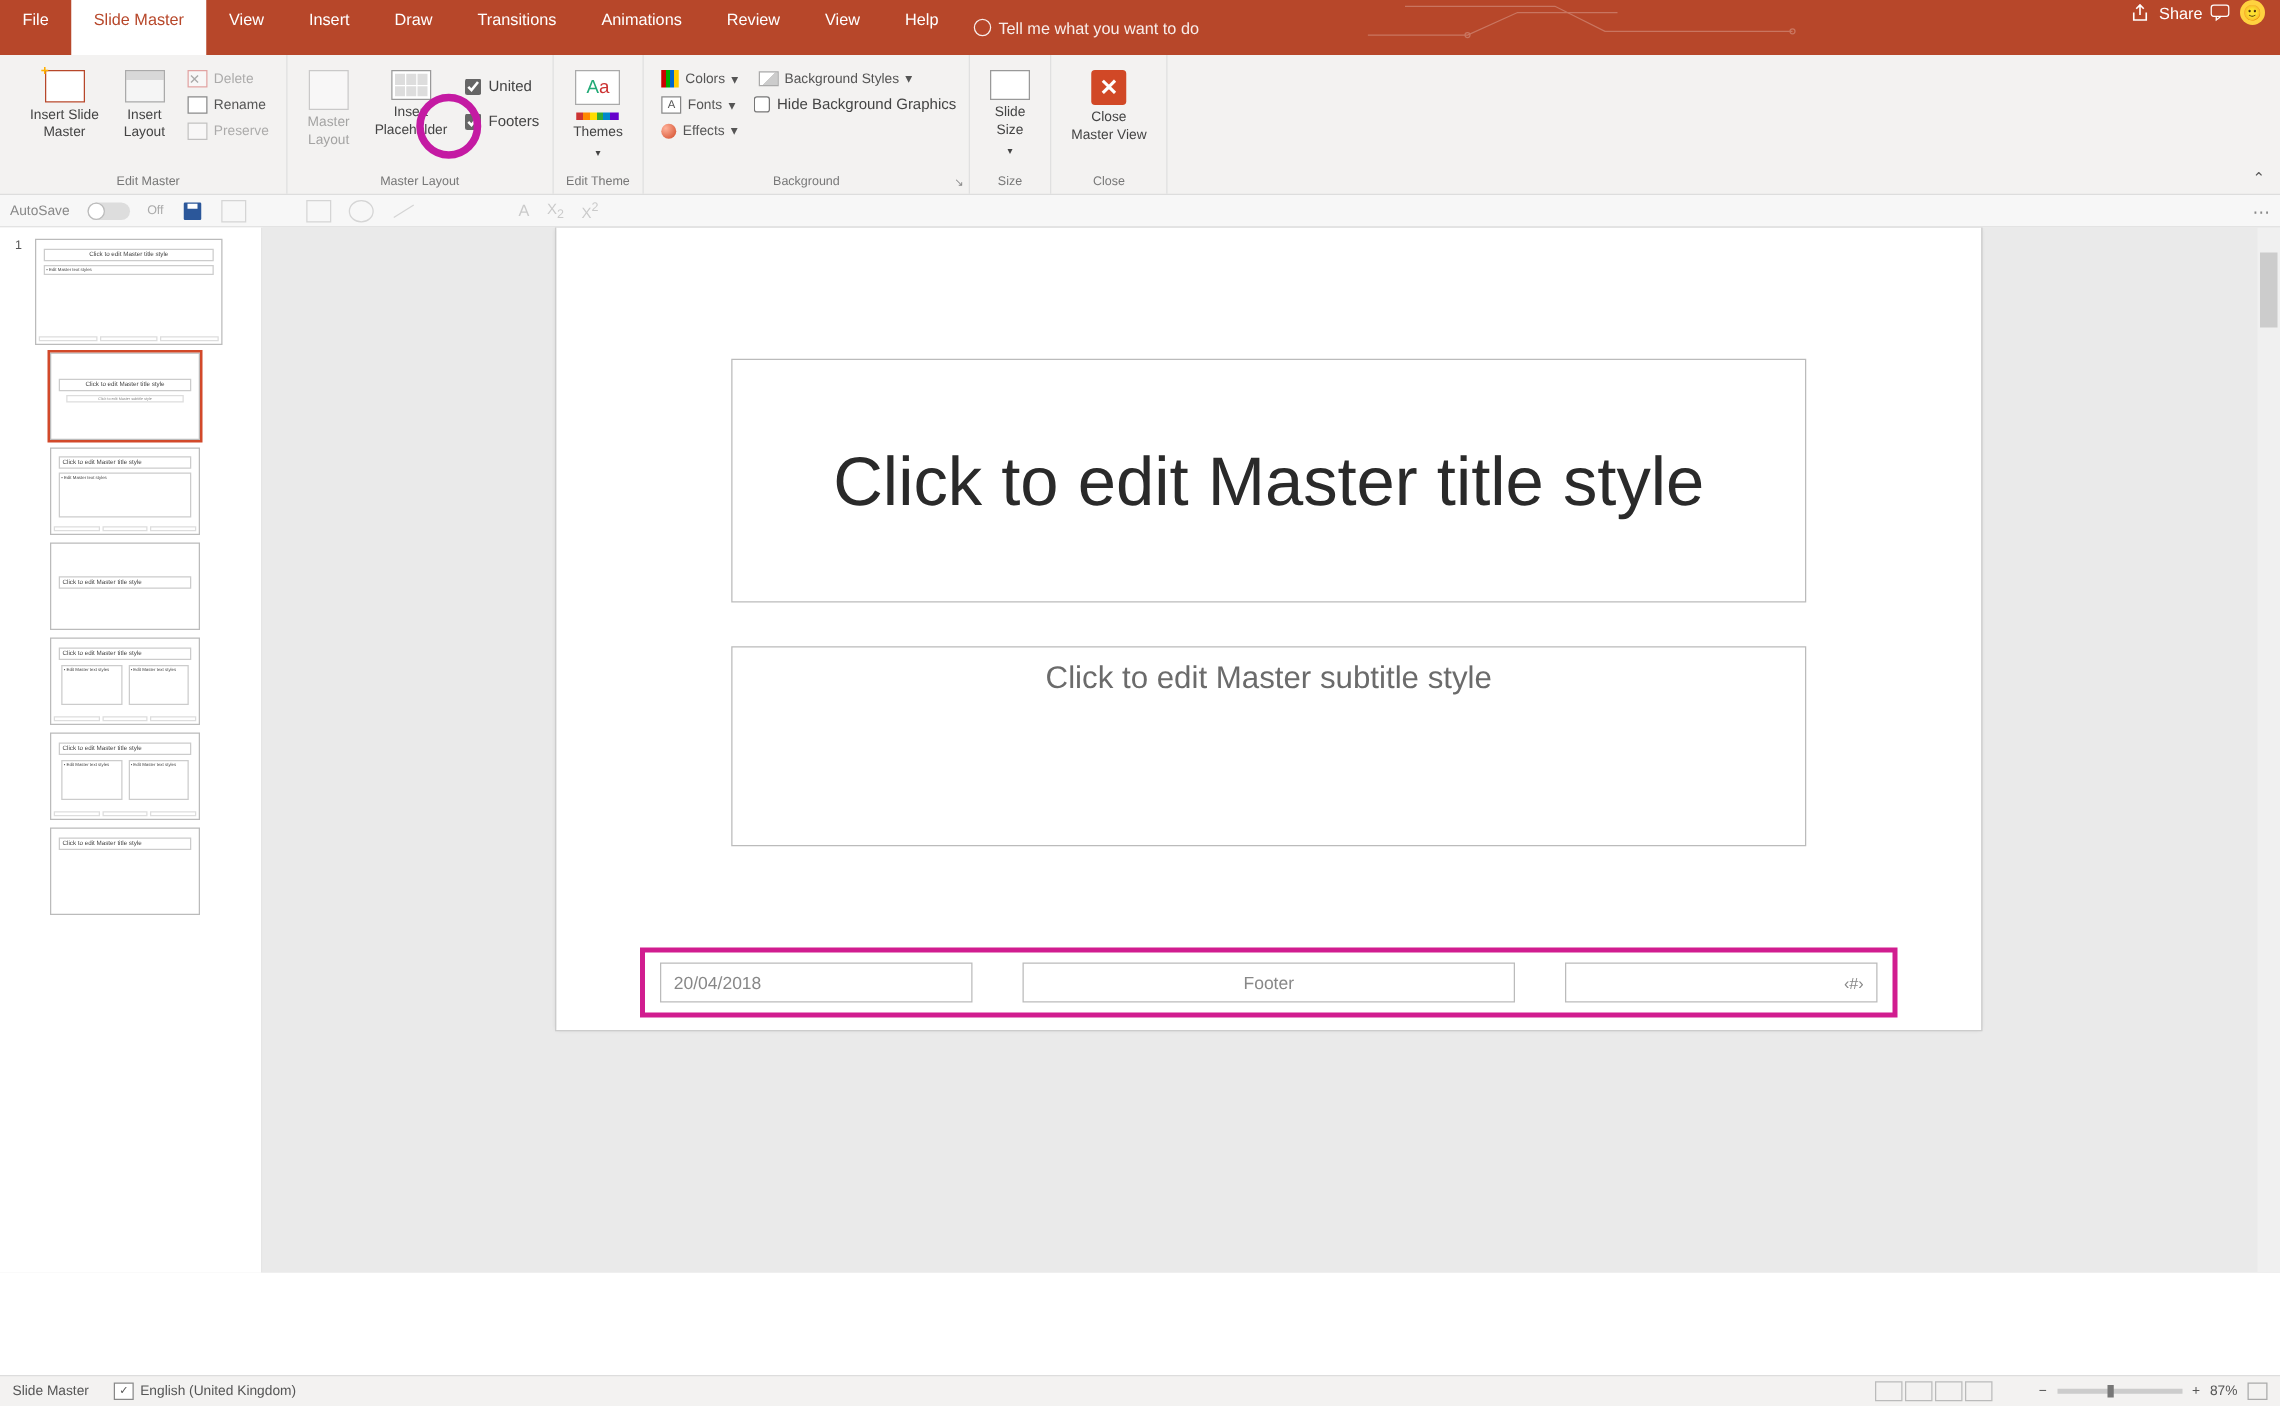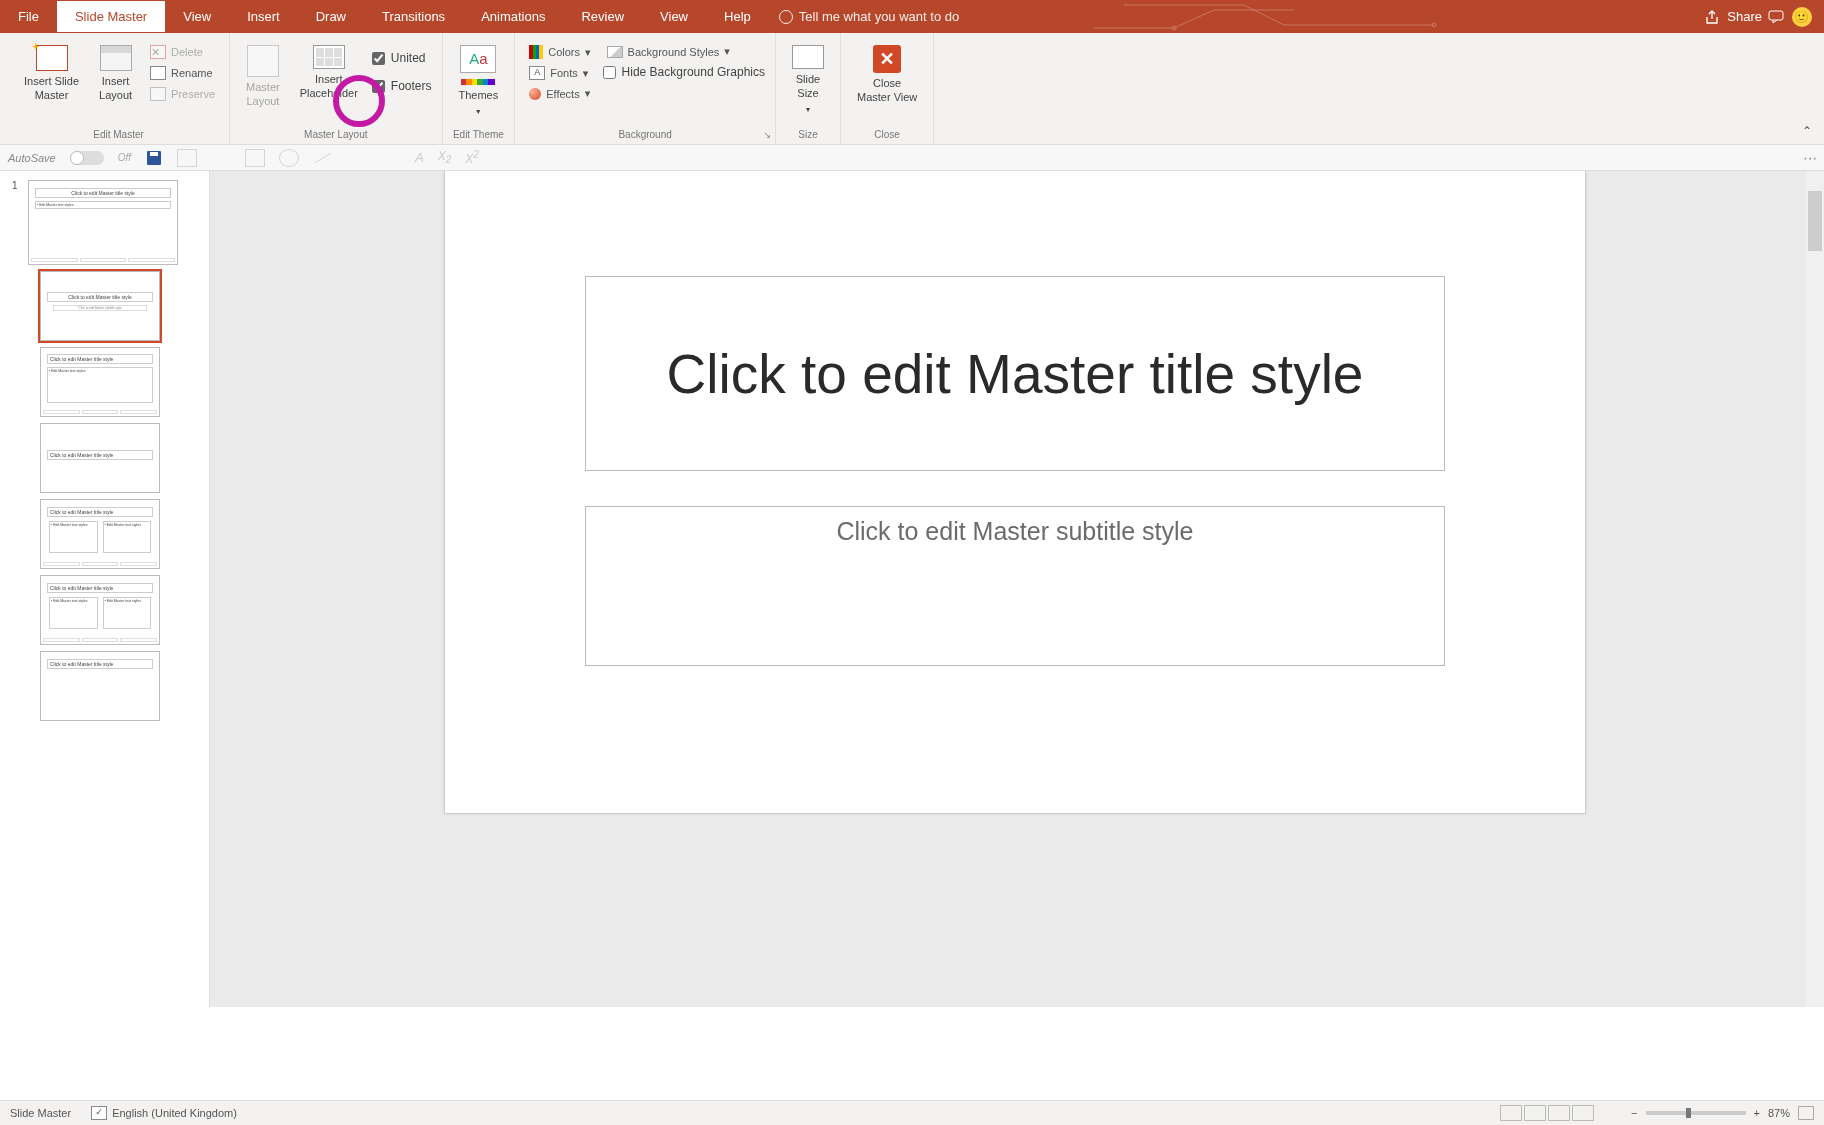--- a/index.html
+++ b/index.html
@@ -1,19 +1,19 @@
 <!DOCTYPE html>
 <html><head>
 <meta charset="utf-8">
 <style>
 * { margin: 0; padding: 0; box-sizing: border-box; font-family: 'Segoe UI', Tahoma, sans-serif; }
 body { background: #fff; width: 1824px; height: 1125px; overflow: hidden; position: relative; }
 
 
-.titlebar { background: #b7472a; height: 33px; display: flex; align-items: center; color: #fff; font-size: 13px; position: relative; }
+.titlebar { background: #b7472a; height: 44px; display: flex; color: #fff; font-size: 13px; position: relative; }
 .tab { padding: 8px 18px; cursor: pointer; color: #fff; }
 .tab.active { background: #fff; color: #b7472a; }
 .tell-me { display: flex; align-items: center; gap: 6px; margin-left: 10px; opacity: 0.9; }
 .tell-me .bulb { width: 14px; height: 14px; border: 1.2px solid #fff; border-radius: 50%; position: relative; }
 .titlebar-right { position: absolute; right: 12px; display: flex; align-items: center; gap: 6px; }
 .share-btn { display: flex; align-items: center; gap: 6px; cursor: pointer; }
 .emoji-btn { width: 20px; height: 20px; background: #ffd23f; border-radius: 50%; display: flex; align-items: center; justify-content: center; font-size: 12px; }
 .decor-lines { position: absolute; right: 380px; top: 0; width: 350px; height: 33px; opacity: 0.25; overflow: hidden; }
 
 
@@ -29,21 +29,21 @@
 .btn-stack .small-btn.disabled { opacity: 0.45; }
 .checkbox-item { display: flex; align-items: center; gap: 6px; font-size: 12px; color: #444; padding: 2px 0; }
 .checkbox-item input { accent-color: #666; }
 .collapse-btn { position: absolute; right: 12px; bottom: 6px; font-size: 12px; color: #555; cursor: pointer; }
 .dialog-launcher { position: absolute; right: 4px; bottom: 4px; font-size: 9px; color: #888; cursor: pointer; }
 
 .themes-icon { width: 36px; height: 28px; border: 1px solid #aaa; background: #fff; display: flex; align-items: center; justify-content: center; font-family: serif; font-size: 15px; }
 .colors-swatch { width: 14px; height: 14px; background: linear-gradient(90deg, #c00 0 25%, #0a0 25% 50%, #06c 50% 75%, #fc0 75% 100%); }
 
 
-.qat-row { background: #f7f7f7; height: 26px; border-bottom: 1px solid #ddd; display: flex; align-items: center; padding: 0 8px; gap: 14px; font-style: italic; }
+.qat-row { background: #f7f7f7; height: 26px; border-bottom: 1px solid #ddd; display: flex; align-items: center; padding: 0 8px; gap: 14px; }
 .qat-row .qat-item { width: 20px; height: 18px; opacity: 0.45; }
 .autosave-label { font-size: 11px; color: #888; }
 .toggle-pill { width: 34px; height: 14px; background: #ddd; border-radius: 7px; position: relative; }
 .toggle-pill::after { content: ''; position: absolute; width: 12px; height: 12px; background: #fff; border: 1px solid #bbb; border-radius: 50%; top: 0; left: 0; }
 
 
 .content { display: flex; height: 836px; background: #eaeaea; }
 .thumbs-panel { width: 210px; background: #fff; border-right: 1px solid #ddd; overflow-y: auto; padding: 6px 0; }
 .thumb-wrap { display: flex; padding: 3px 18px 3px 12px; gap: 8px; }
 .thumb-num { font-size: 10px; color: #555; width: 8px; }
@@ -360,20 +360,25 @@
         <div class="thumb layout">
       <div class="thumb-title" style="text-align:left">Click to edit Master title style</div>
     </div>
       </div>
   </div>
 
   <div class="canvas-area">
     <div class="slide">
       <div class="slide-title-ph">Click to edit Master title style</div>
       <div class="slide-subtitle-ph">Click to edit Master subtitle style</div>
+      <div class="footer-highlight">
+        <div class="footer-ph date">20/04/2018</div>
+        <div class="footer-ph ftext">Footer</div>
+        <div class="footer-ph pagenum">‹#›</div>
+      </div>
     </div>
     <div class="scrollbar-right">
         <div class="sbthumb"></div>
       </div>
   </div>
 </div>
 
 <div class="statusbar">
   <span>Slide Master</span>
   <span style="margin-left:20px;display:flex;align-items:center;gap:5px">

